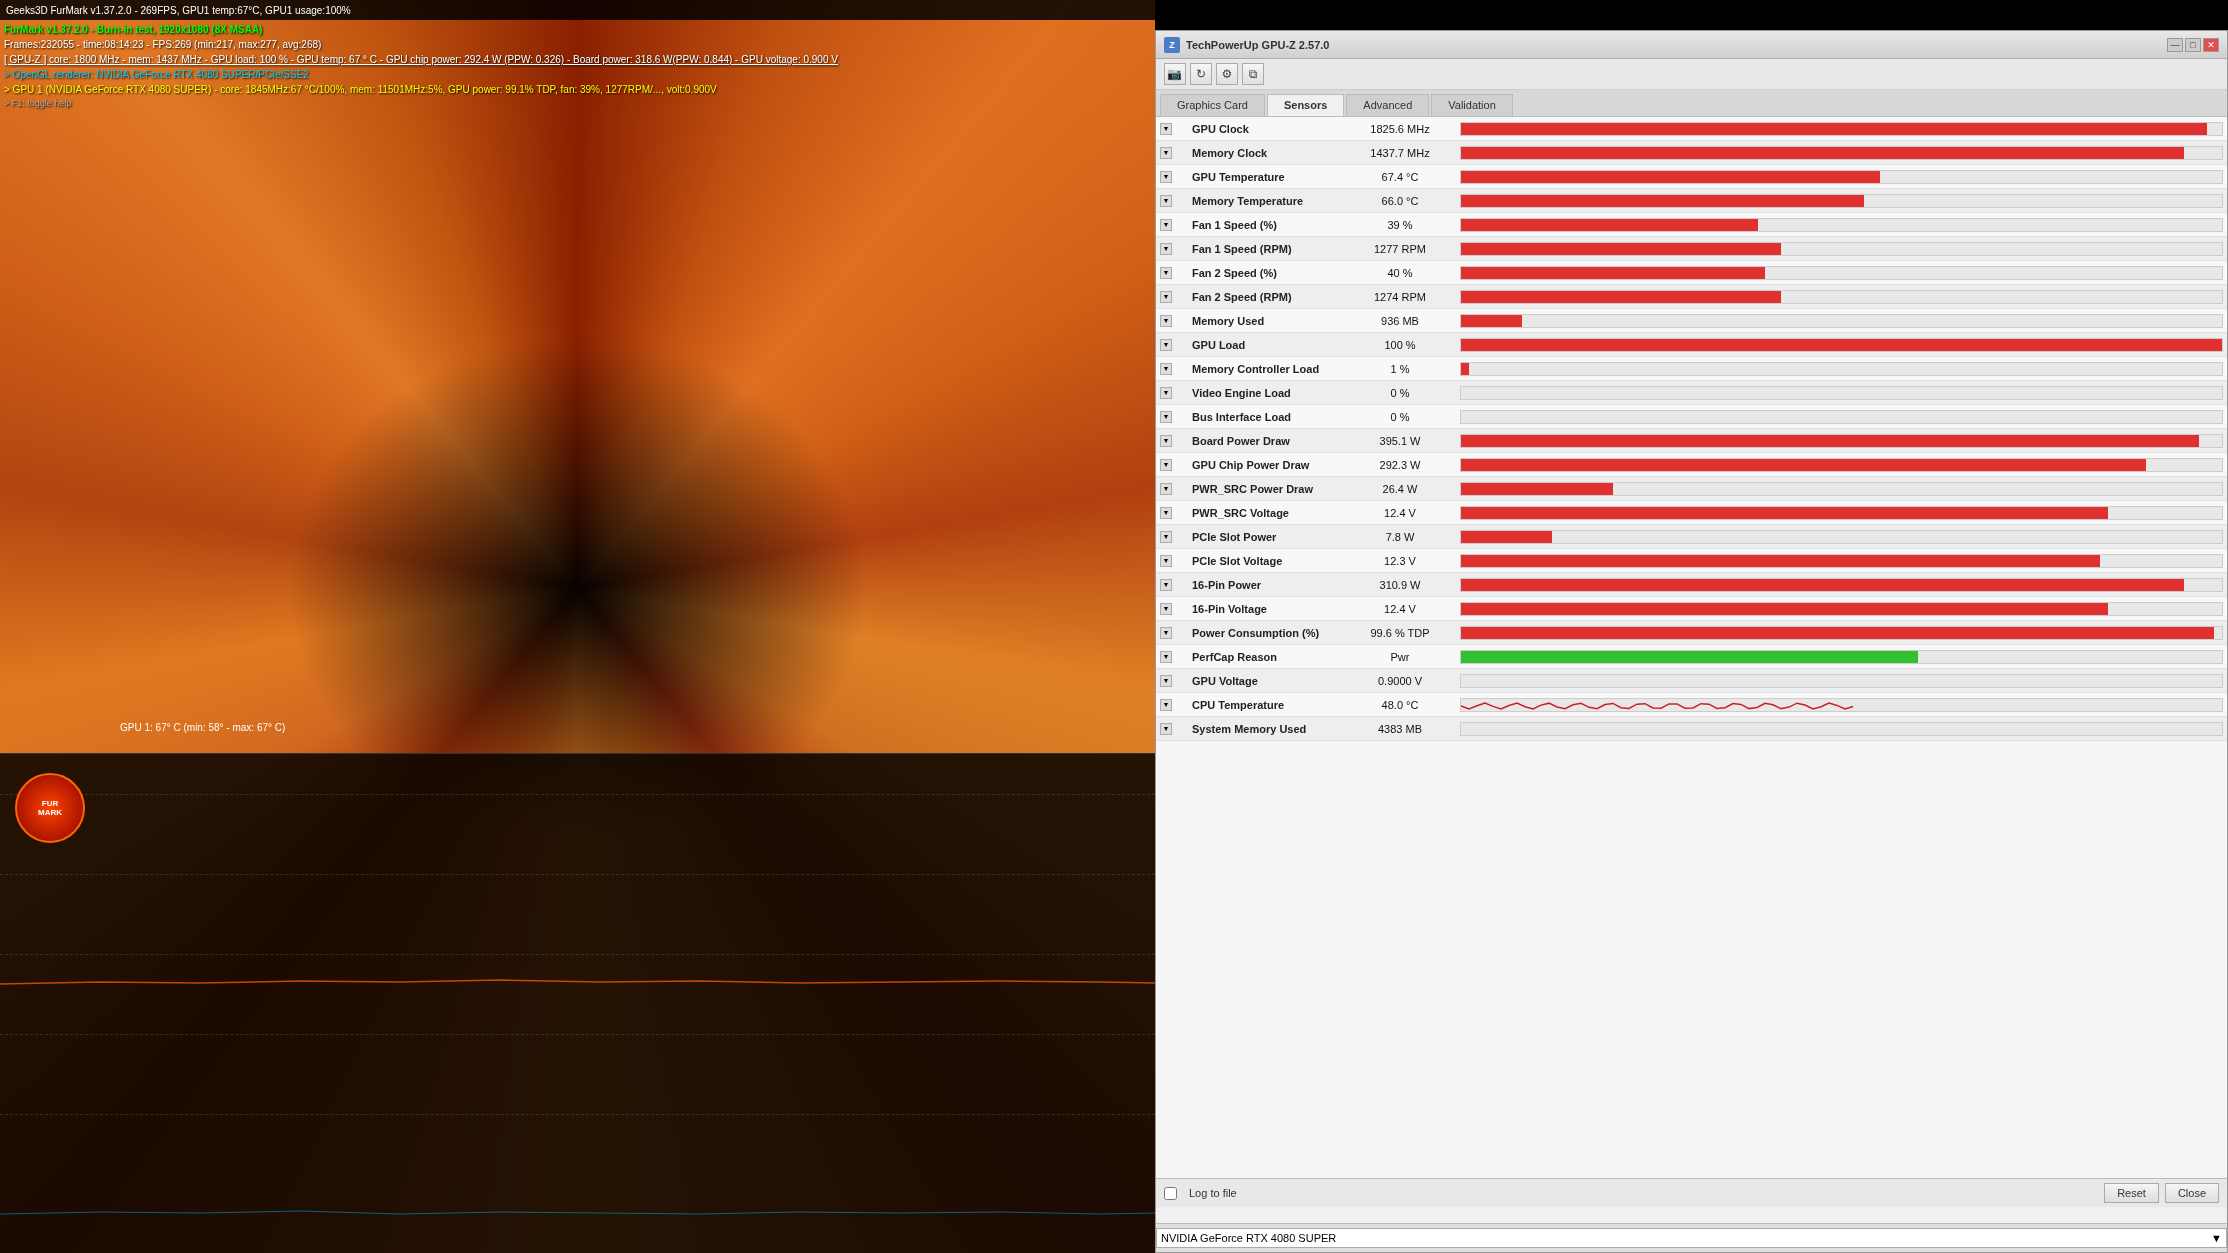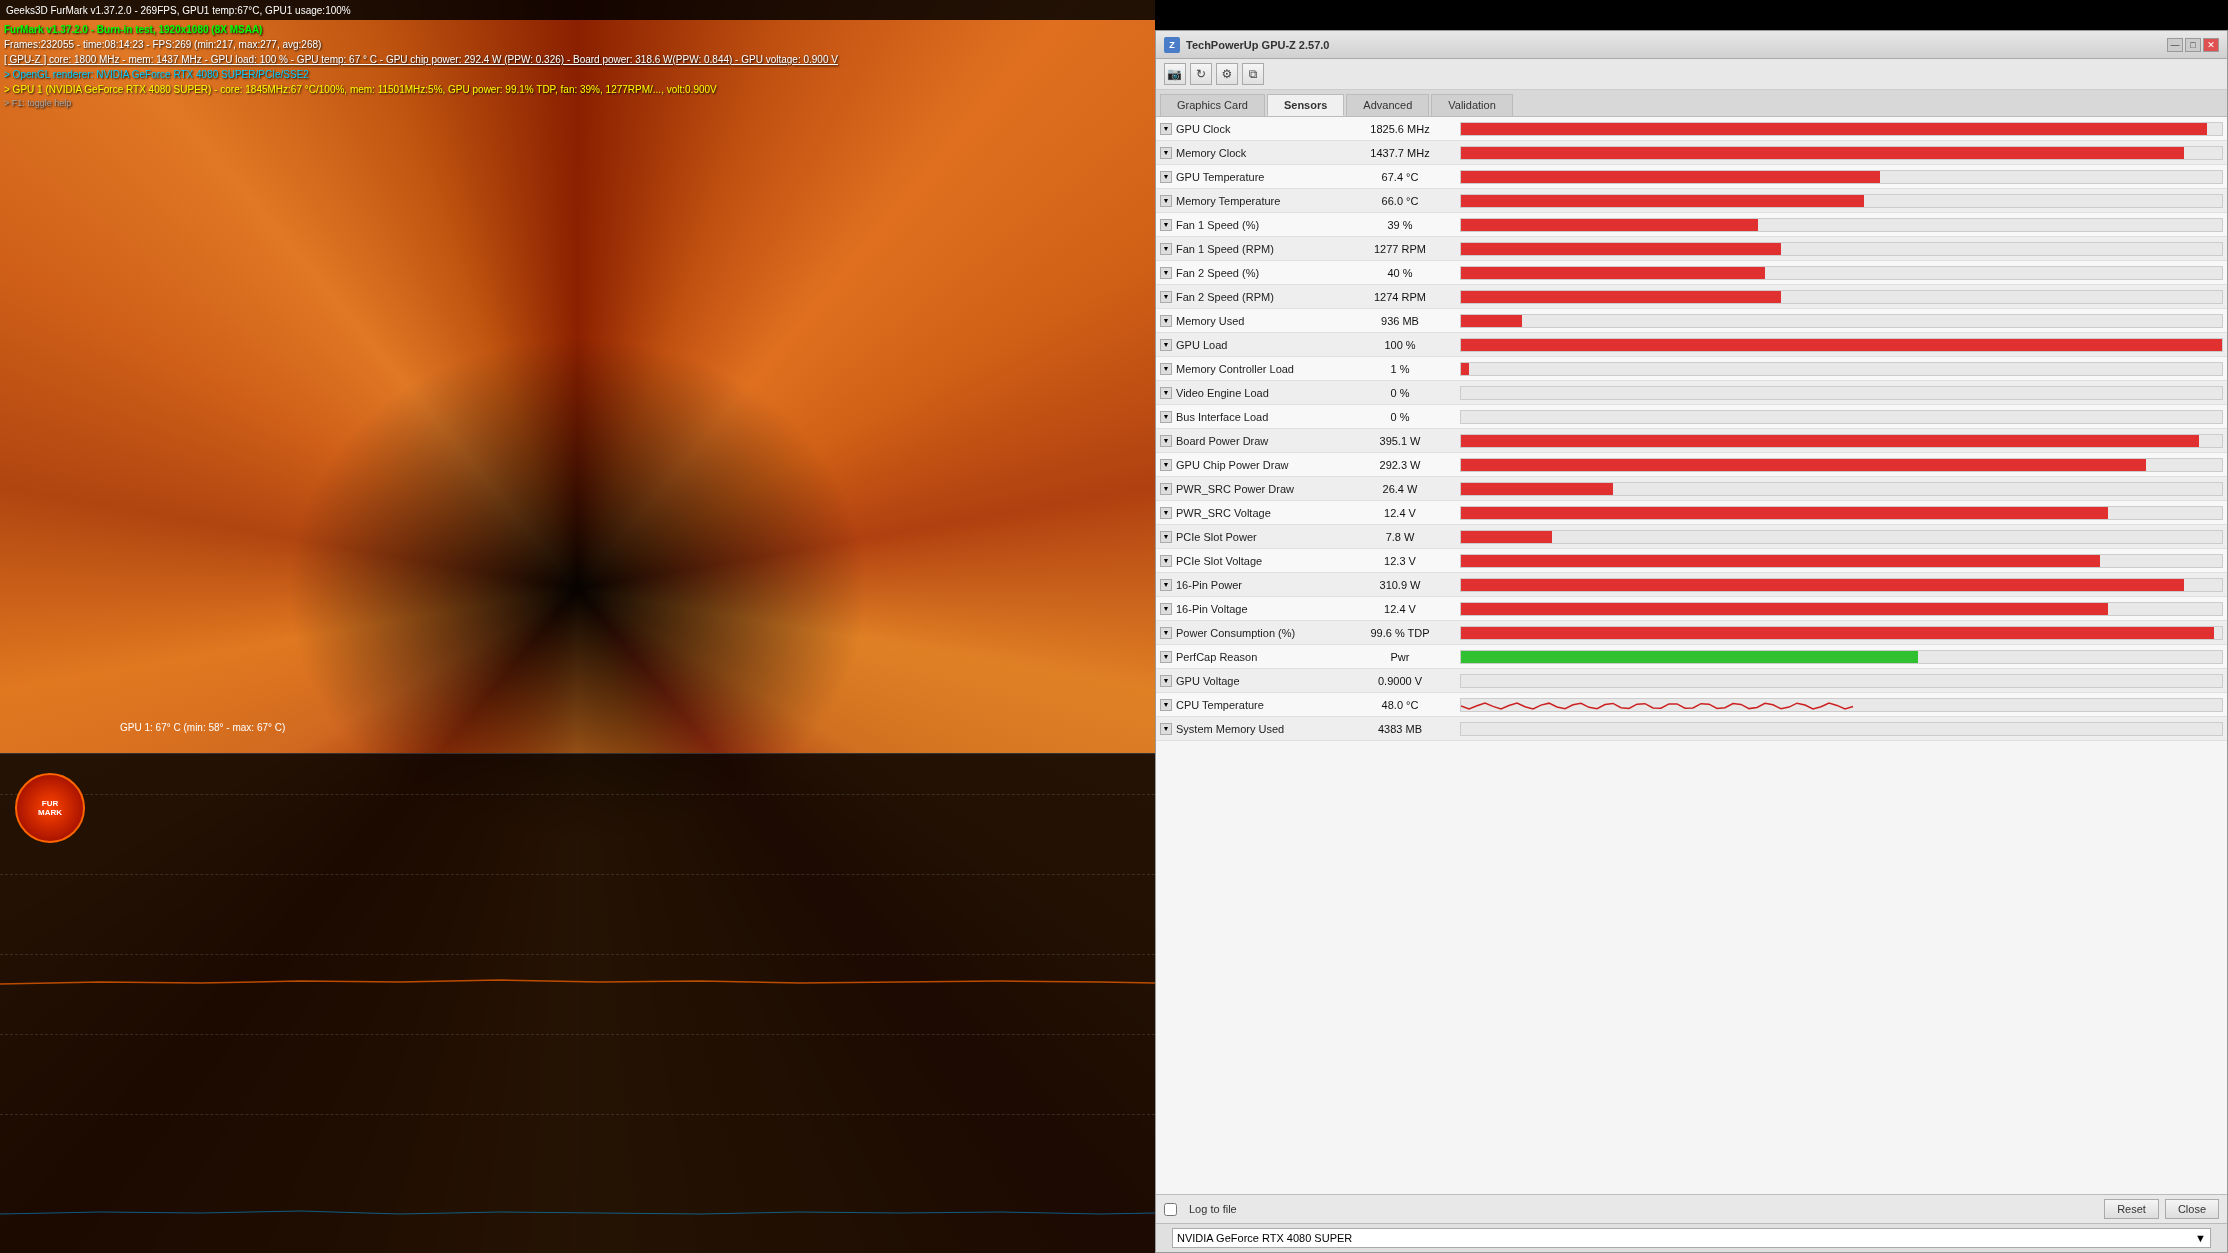--- a/index.html
+++ b/index.html
@@ -204,22 +204,23 @@
       background: #eeeeee;
     }
 
     .sensor-row:nth-child(odd) {
       background: #f8f8f8;
     }
 
     .sensor-name {
       width: 200px;
       display: flex;
-      gap: 4px;
-      flex-shrink: 0;
+      gap: 20px;
+      flex-shrink: 0;
+      font-weight: bold;
     }
 
     .sensor-name-text {
       font-size: 11px;
       color: #222;
     }
 
     .sensor-dropdown {
       width: 12px;
       height: 12px;
@@ -284,24 +285,25 @@
       border: 1px solid #aaa;
       font-size: 11px;
       cursor: pointer;
       color: #333;
     }
 
     #gpu-selector {
       display: flex;
       align-items: center;
       gap: 4px;
-      padding: 4px 16px;
+      padding: 4px 0;
       background: #e0e0e0;
       border-top: 1px solid #bbb;
       flex-shrink: 0;
+      margin-top: 16px;
     }
 
     .gpu-select-box {
       flex: 1;
       height: 20px;
       background: #fff;
       border: 1px solid #aaa;
       font-size: 11px;
       padding: 0 4px;
       display: flex;

